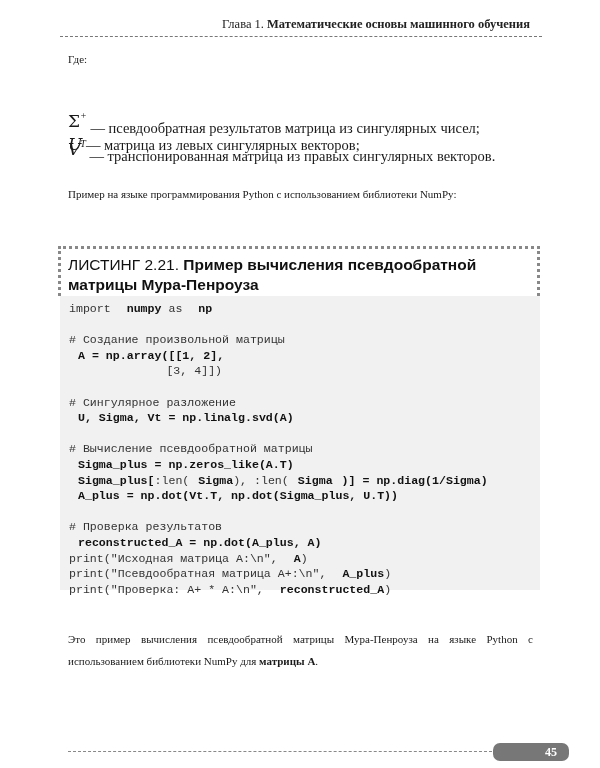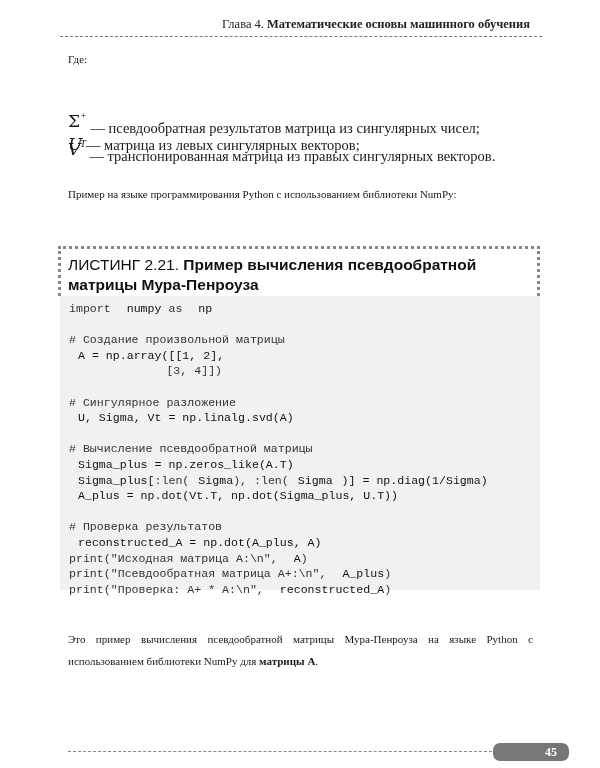--- a/index.html
+++ b/index.html
@@ -12,31 +12,31 @@
   .def { position: absolute; left: 68px; font-size: 14.5px; }
   .def .sym { font-family: "DejaVu Serif", serif; font-style: italic; font-size: 17px; }
   .def .sup { font-size: 10px; vertical-align: super; font-style: italic; position: relative; top: -2px; }
   .def .dash-text { position: relative; }
   .intro { top: 183px; width: 465px; text-align: justify; text-align-last: left; }
   .listing-box { position: absolute; left: 58px; top: 246px; width: 482px; height: 50px; border: 3px dotted #888; border-bottom: none; box-sizing: border-box; }
   .listing-title { position: absolute; left: 68px; top: 255px; width: 465px; font-family: "Liberation Sans", sans-serif; font-size: 15.5px; line-height: 20px; color: #111; }
   .listing-title b { font-weight: bold; }
   .code-box { position: absolute; left: 60px; top: 296px; width: 480px; height: 294px; background: #f1f1f1; }
   .code { position: absolute; left: 69px; top: 301px; font-family: "Liberation Mono", monospace; font-size: 11.6px; line-height: 15.6px; color: #333; white-space: pre; margin: 0; }
-  .code .b { font-weight: normal; color: #111; padding-left: 9px; }
+  .code .b { font-weight: bold; color: #111; padding-left: 9px; }
   .outro { top: 628px; width: 465px; text-align: justify; text-align-last: left; }
   .outro b { font-weight: bold; }
   .foot-rule { position: absolute; top: 751px; left: 68px; width: 424px; border-top: 1.5px dashed #888; }
   .page-badge { position: absolute; top: 743px; left: 493px; width: 36px; height: 18px; background: #777; border-radius: 7px; color: #fff; font-size: 12px; font-weight: bold; text-align: center; line-height: 18px; padding-left: 40px; }
 </style>
 </head>
 <body>
 
 <div class="running-head">
-  <span>Глава 4. </span><b>Математические основы машинного обучения</b>
+  <span>Глава 1. </span><b>Математические основы машинного обучения</b>
 </div>
 <div class="head-rule"></div>
 
 <div class="p where">Где:</div>
 
 <div class="def" style="top:90px;margin-top:44px;">
   <span class="sym">U</span>
   <span class="dash-text">— матрица из левых сингулярных векторов;</span>
 </div>
 <div class="def" style="top:111px;">

